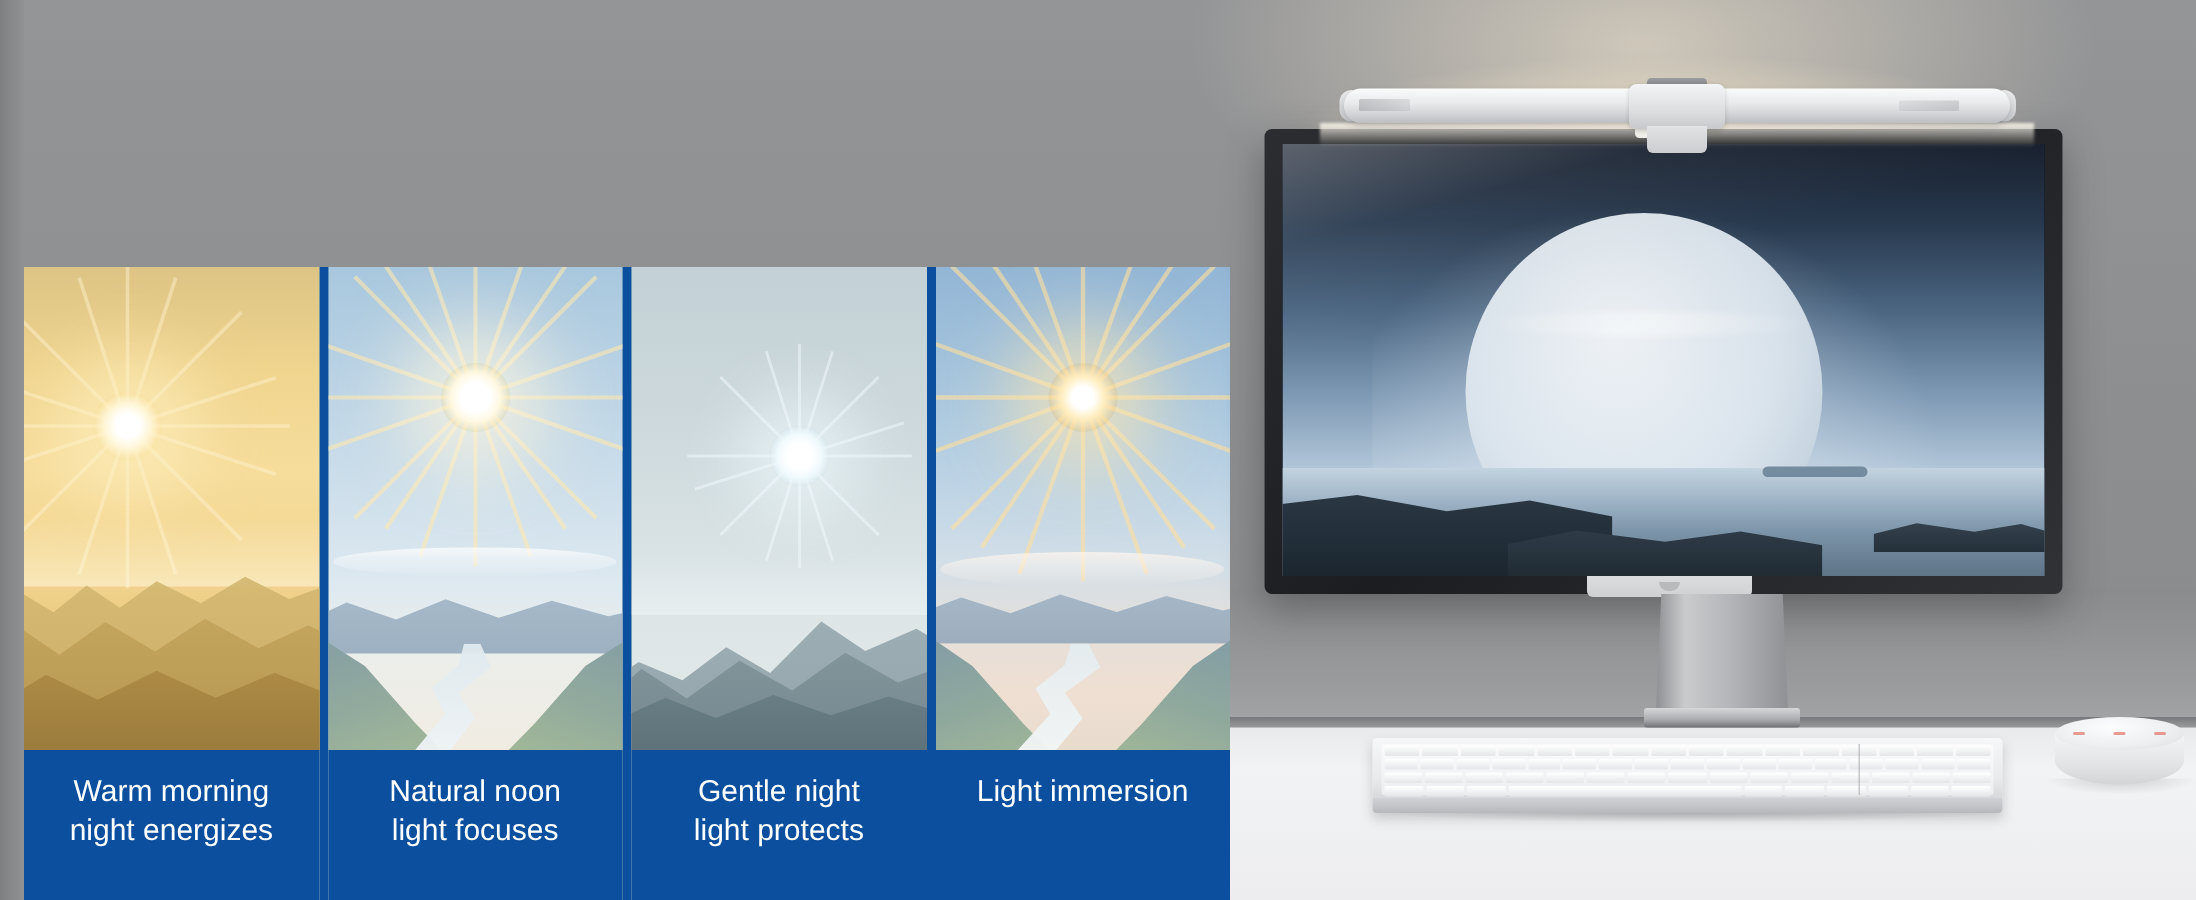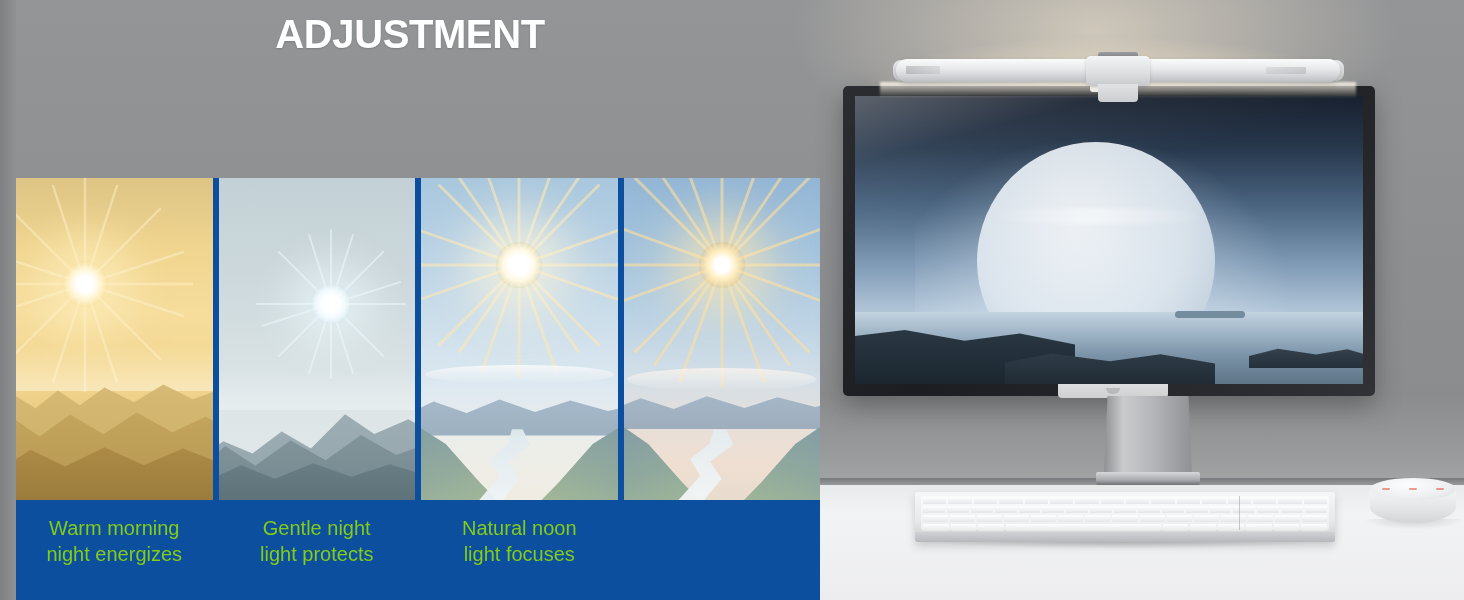--- a/index.html
+++ b/index.html
@@ -185,21 +185,21 @@
   }
   .cloud4{
     position:absolute; left:2%; bottom:34%; width:96%; height:7%;
     background:linear-gradient(180deg,rgba(255,246,238,.75),rgba(255,246,238,0));
     border-radius:50%;
   }
 
   
   .caption{
     position:absolute; left:0; right:0; top:322px; bottom:0;
-    background:#0b4f9e; color:#84cc16;
+    background:#0b4f9e; color:#ffffff;
     display:flex; flex-direction:column; align-items:center;
     padding-top:16px; box-sizing:border-box;
     font-size:20px; line-height:1.28; text-align:center;
   }
   .caption span{ display:block; white-space:nowrap; }
 
   
   .monitor-outer{
     position:absolute; left:843px; top:86px; width:532px; height:310px;
     background:linear-gradient(135deg,#2b2d30,#1b1d20 45%,#303236);
@@ -391,21 +391,20 @@
 
 <div id="stage">
 
   <div class="wall"></div>
   <div class="wall-left-edge"></div>
   <div class="wall-right-lower"></div>
   <div class="desk-front-shadow"></div>
   <div class="desk"></div>
 
   <div class="headline-wrap">
-    <div class="headline">ADJUSTMENT</div>
   </div>
 
   <div class="panels">
 
     <div class="panel">
       <div class="scene">
         <div class="sky1"></div>
         <svg class="rays" style="left:35%;top:33%" viewBox="0 0 200 200">
           <g stroke="#fff3cf" stroke-width="2.1" opacity="0.55">
             <line x1="100" y1="100" x2="100" y2="6"></line>
@@ -428,53 +427,20 @@
         </svg>
         <div class="sun" style="left:35%;top:33%;background:radial-gradient(circle,#ffffff 24%,#fff6d8 46%,rgba(255,238,186,.55) 66%,rgba(255,230,160,0) 100%);box-shadow:0 0 44px 26px rgba(255,240,196,.62)"></div>
         <div class="haze1"></div>
         <div class="mtn1a"></div>
         <div class="mtn1b"></div>
         <div class="mtn1c"></div>
       </div>
       <div class="caption">
         <span>Warm morning</span>
         <span>night energizes</span>
-      </div>
-    </div>
-
-    <div class="panel">
-      <div class="scene">
-        <div class="sky3"></div>
-        <svg class="rays" style="left:57%;top:39%;width:170px;height:170px" viewBox="0 0 200 200">
-          <g stroke="#f2fbff" stroke-width="2.2" opacity="0.62">
-            <line x1="100" y1="100" x2="100" y2="12"></line>
-              <line x1="100" y1="100" x2="100" y2="188"></line>
-            <line x1="100" y1="100" x2="12" y2="100"></line>
-              <line x1="100" y1="100" x2="188" y2="100"></line>
-            <line x1="100" y1="100" x2="38" y2="38"></line>
-              <line x1="100" y1="100" x2="162" y2="162"></line>
-            <line x1="100" y1="100" x2="162" y2="38"></line>
-              <line x1="100" y1="100" x2="38" y2="162"></line>
-            <line x1="100" y1="100" x2="126" y2="18"></line>
-              <line x1="100" y1="100" x2="74" y2="182"></line>
-            <line x1="100" y1="100" x2="74" y2="18"></line>
-              <line x1="100" y1="100" x2="126" y2="182"></line>
-            <line x1="100" y1="100" x2="182" y2="74"></line>
-              <line x1="100" y1="100" x2="18" y2="126"></line>
-          </g>
-        </svg>
-        <div class="sun" style="left:57%;top:39%;width:40px;height:40px;background:radial-gradient(circle,#ffffff 30%,#f0fafe 52%,rgba(226,242,248,.5) 72%,rgba(226,242,248,0) 100%);box-shadow:0 0 40px 22px rgba(240,250,254,.60)"></div>
-        <div class="haze3"></div>
-        <div class="mtn3a"></div>
-        <div class="mtn3b"></div>
-        <div class="mtn3c"></div>
-      </div>
-      <div class="caption">
-        <span>Gentle night</span>
-        <span>light protects</span>
       </div>
     </div>
 
     <div class="panel">
       <div class="scene">
         <div class="sky2"></div>
         <svg class="rays" style="left:50%;top:27%" viewBox="0 0 200 200">
           <g stroke="#ffe9b0" stroke-width="2.4" opacity="0.70">
             <line x1="100" y1="100" x2="100" y2="2"></line>
               <line x1="100" y1="100" x2="100" y2="198"></line>
@@ -506,20 +472,53 @@
         <div class="river2"></div>
       </div>
       <div class="caption">
         <span>Natural noon</span>
         <span>light focuses</span>
       </div>
     </div>
 
     <div class="panel">
       <div class="scene">
+        <div class="sky3"></div>
+        <svg class="rays" style="left:57%;top:39%;width:170px;height:170px" viewBox="0 0 200 200">
+          <g stroke="#f2fbff" stroke-width="2.2" opacity="0.62">
+            <line x1="100" y1="100" x2="100" y2="12"></line>
+              <line x1="100" y1="100" x2="100" y2="188"></line>
+            <line x1="100" y1="100" x2="12" y2="100"></line>
+              <line x1="100" y1="100" x2="188" y2="100"></line>
+            <line x1="100" y1="100" x2="38" y2="38"></line>
+              <line x1="100" y1="100" x2="162" y2="162"></line>
+            <line x1="100" y1="100" x2="162" y2="38"></line>
+              <line x1="100" y1="100" x2="38" y2="162"></line>
+            <line x1="100" y1="100" x2="126" y2="18"></line>
+              <line x1="100" y1="100" x2="74" y2="182"></line>
+            <line x1="100" y1="100" x2="74" y2="18"></line>
+              <line x1="100" y1="100" x2="126" y2="182"></line>
+            <line x1="100" y1="100" x2="182" y2="74"></line>
+              <line x1="100" y1="100" x2="18" y2="126"></line>
+          </g>
+        </svg>
+        <div class="sun" style="left:57%;top:39%;width:40px;height:40px;background:radial-gradient(circle,#ffffff 30%,#f0fafe 52%,rgba(226,242,248,.5) 72%,rgba(226,242,248,0) 100%);box-shadow:0 0 40px 22px rgba(240,250,254,.60)"></div>
+        <div class="haze3"></div>
+        <div class="mtn3a"></div>
+        <div class="mtn3b"></div>
+        <div class="mtn3c"></div>
+      </div>
+      <div class="caption">
+        <span>Gentle night</span>
+        <span>light protects</span>
+      </div>
+    </div>
+
+    <div class="panel">
+      <div class="scene">
         <div class="sky4"></div>
         <svg class="rays" style="left:50%;top:27%;width:250px;height:250px" viewBox="0 0 200 200">
           <g stroke="#ffdf9e" stroke-width="2.3" opacity="0.72">
             <line x1="100" y1="100" x2="100" y2="2"></line>
               <line x1="100" y1="100" x2="100" y2="198"></line>
             <line x1="100" y1="100" x2="2" y2="100"></line>
               <line x1="100" y1="100" x2="198" y2="100"></line>
             <line x1="100" y1="100" x2="30" y2="30"></line>
               <line x1="100" y1="100" x2="170" y2="170"></line>
             <line x1="100" y1="100" x2="170" y2="30"></line>
@@ -539,20 +538,21 @@
           </g>
         </svg>
         <div class="sun" style="left:50%;top:27%;background:radial-gradient(circle,#ffffff 22%,#ffeec0 44%,rgba(255,216,140,.55) 68%,rgba(255,216,140,0) 100%);box-shadow:0 0 48px 26px rgba(255,232,178,.70)"></div>
         <div class="cloud4"></div>
         <div class="ridge4far"></div>
         <div class="valleyL4"></div>
         <div class="valleyR4"></div>
         <div class="river4"></div>
       </div>
       <div class="caption">
+        <span>Light immersion</span>
       </div>
     </div>
 
   </div>
 
   <div class="bar-glow-wall"></div>
 
   <div class="monitor-outer"></div>
   <div class="monitor-screen">
     <div class="wp-sky"></div>

